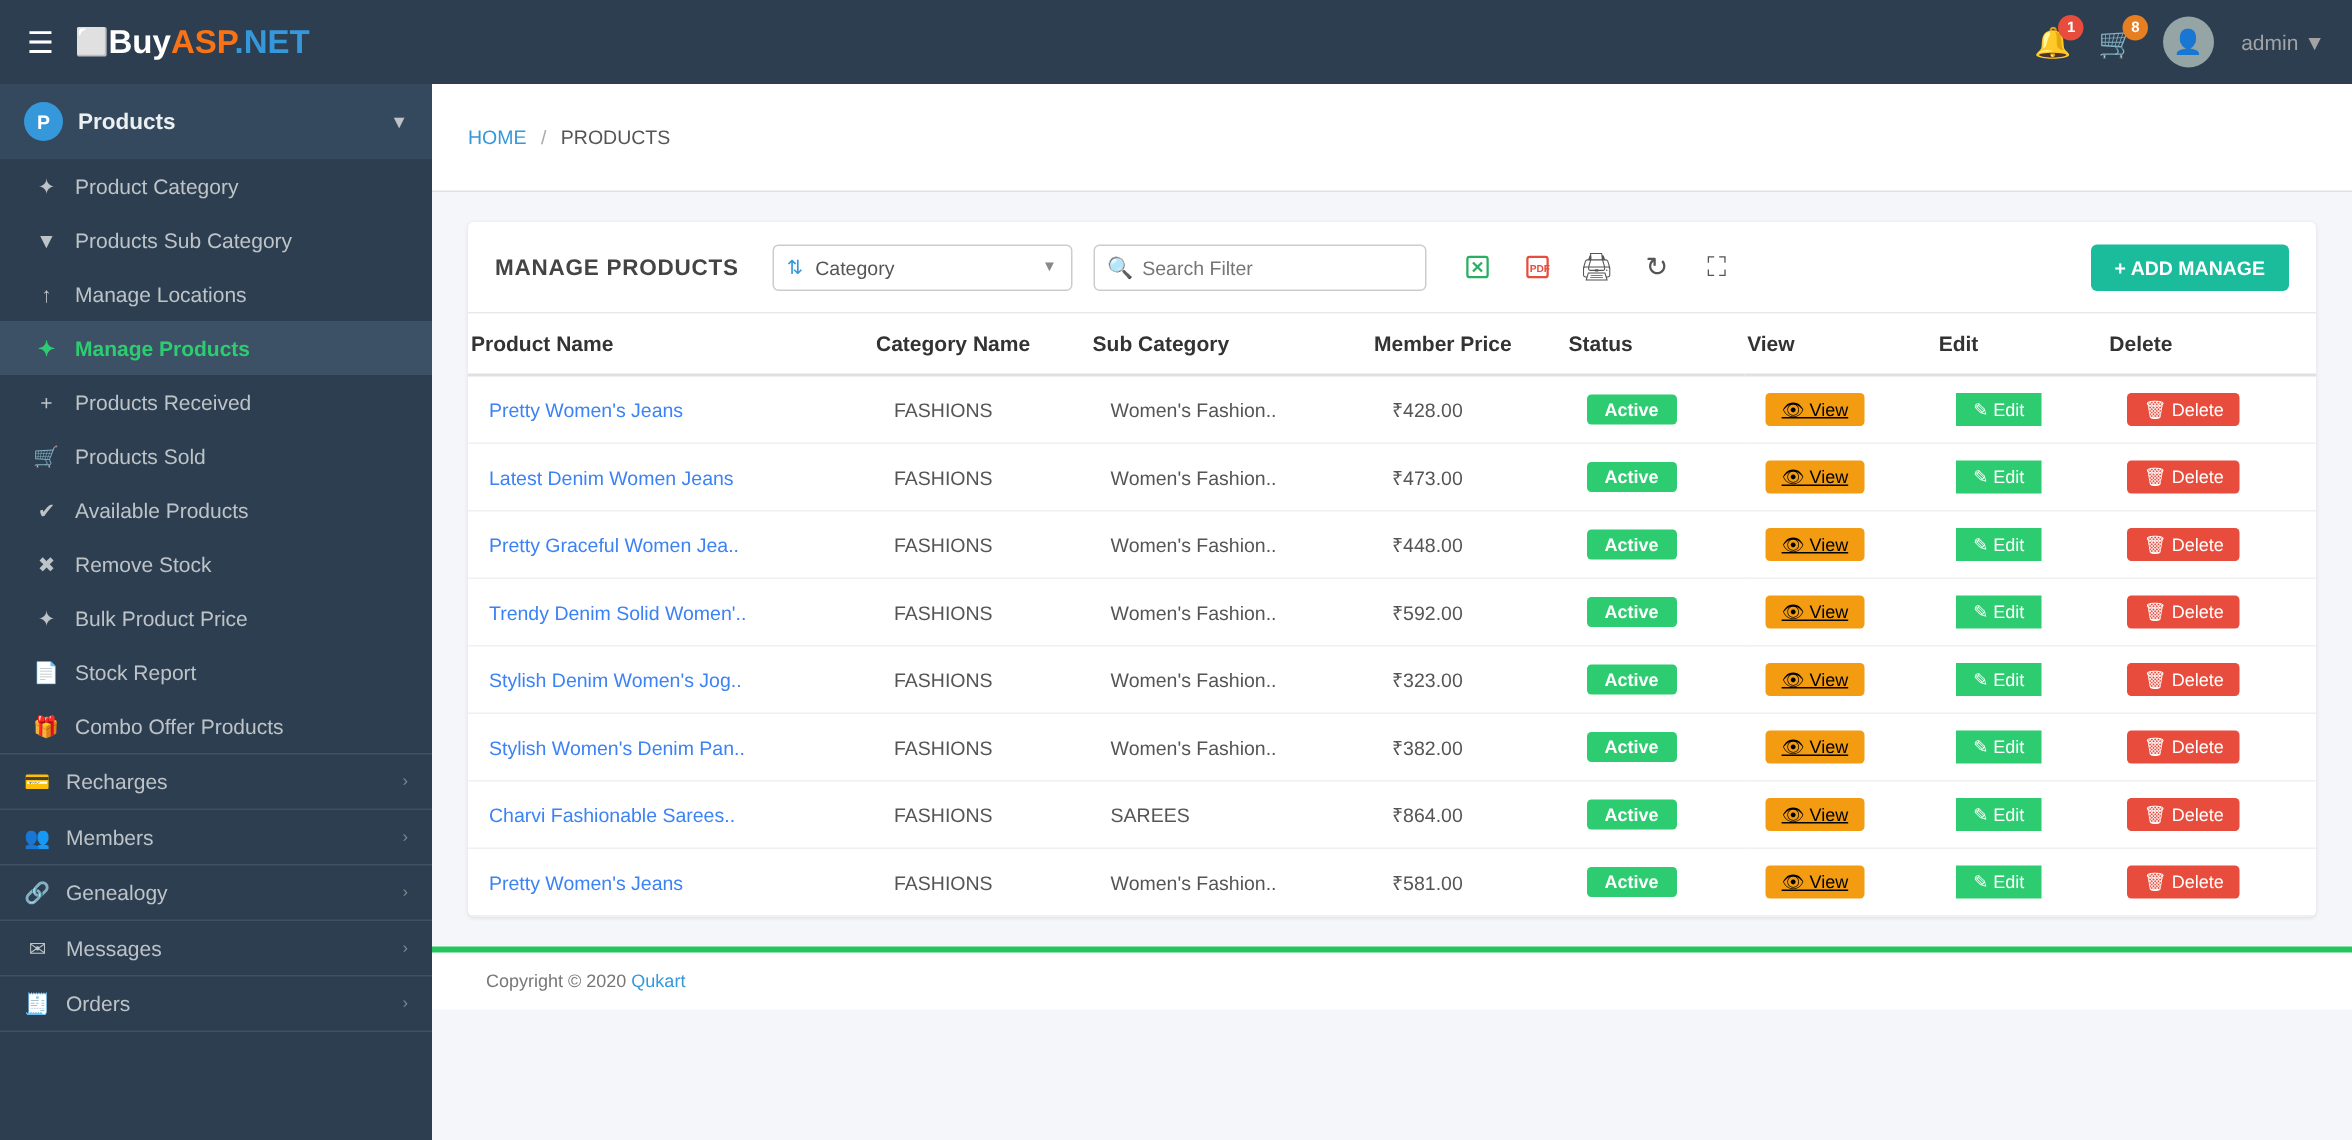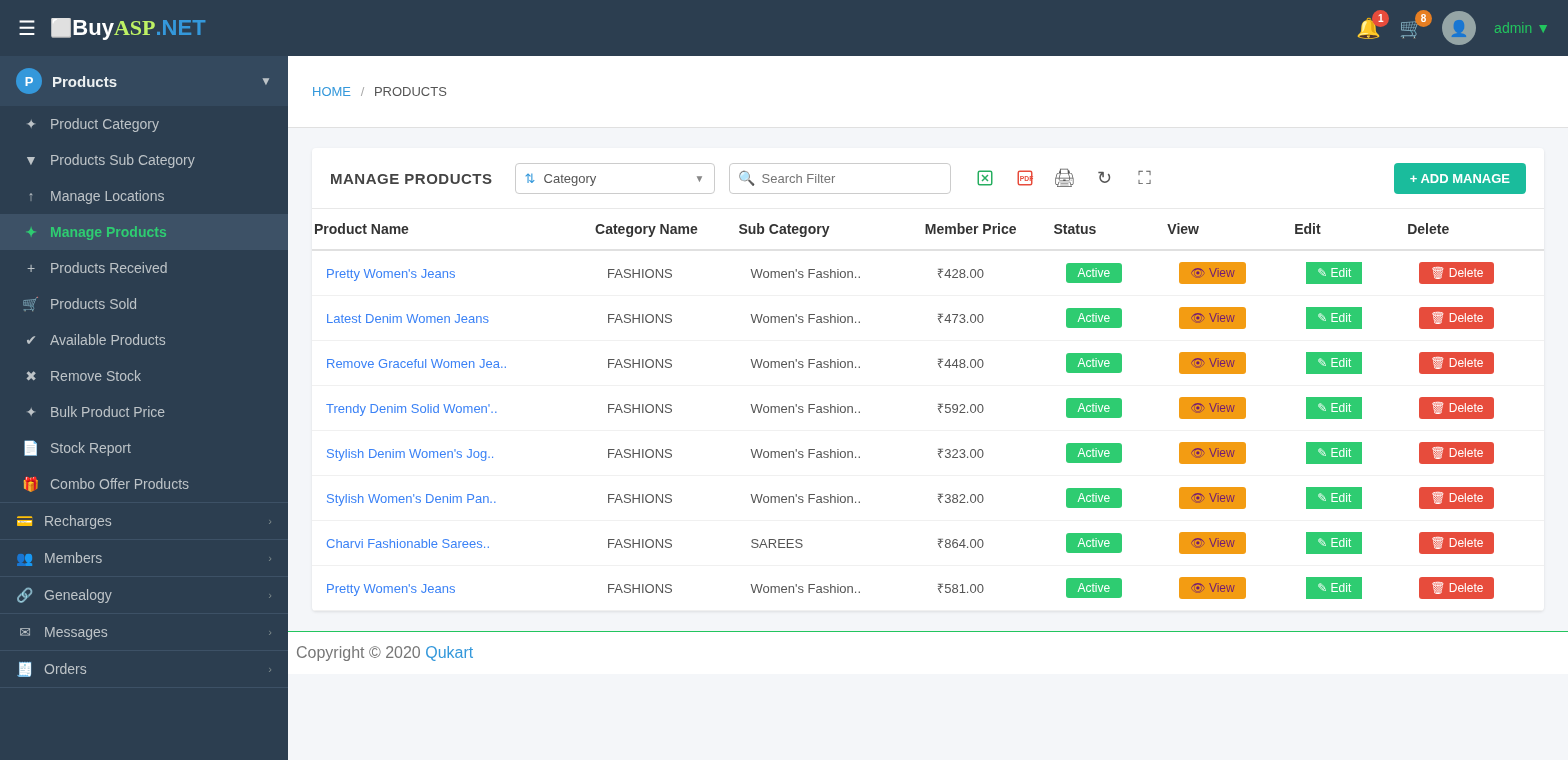--- a/index.html
+++ b/index.html
@@ -17,21 +17,21 @@
       z-index: 100;
     }
     .navbar-brand {
       font-size: 22px;
       font-weight: bold;
       color: #fff;
       text-decoration: none;
       margin-right: 20px;
     }
     .brand-buy { color: #fff; margin-top: 24px; }
-    .brand-asp { color: #bef264; font-family: Liberation Serif, serif; }
+    .brand-asp { color: #f97316; }
     .brand-net { color: #3498db; }
     .navbar-icons {
       margin-left: auto;
       display: flex;
       align-items: center;
       gap: 18px;
     }
     .nav-icon-wrap {
       position: relative;
       cursor: pointer;
@@ -52,21 +52,21 @@
     .nav-badge.orange { background: #e67e22; }
     .nav-avatar {
       width: 34px; height: 34px;
       border-radius: 50%;
       background: #95a5a6;
       display: flex; align-items: center; justify-content: center;
       color: #fff;
       font-size: 16px;
     }
     .nav-username {
-      color: #22c55e;
+      color: #a3a3a3;
       font-size: 14px;
       cursor: pointer;
     }
     .navbar-hamburger { color: #fff; font-size: 20px; cursor: pointer; margin-right: 14px; }
     .navbar-expand { color: #fff; font-size: 18px; cursor: pointer; }
 
     
     .sidebar {
       position: fixed;
       top: 56px; left: 0; bottom: 0;
@@ -293,33 +293,33 @@
     .product-link {
       color: #3b82f6;
       text-decoration: none;
       cursor: pointer;
     }
     .status-badge {
       display: inline-block;
       padding: 3px 12px;
       border-radius: 3px;
       font-size: 12px;
-      font-weight: 400;
+      font-weight: 700;
       color: #fff;
     }
     .status-active { background: #2ecc71; }
     .btn-view {
       background: #f39c12;
-      color: #701a75;
+      color: #000000;
       border: none;
       padding: 4px 11px;
       border-radius: 3px;
       cursor: pointer;
       font-size: 12px;
-      display: inline-flex; align-items: center; gap: 4px;
+      display: inline-flex; align-items: center; gap: 4px; text-decoration: underline;
     }
     .btn-edit {
       background: #2ecc71;
       color: #fff;
       border: none;
       padding: 4px 11px;
       border-radius: 0;
       cursor: pointer;
       font-size: 12px;
       display: inline-flex; align-items: center; gap: 4px;
@@ -328,25 +328,25 @@
       background: #e74c3c;
       color: #fff;
       border: none;
       padding: 4px 11px;
       border-radius: 3px;
       cursor: pointer;
       font-size: 12px;
       display: inline-flex; align-items: center; gap: 4px;
     }
     .footer-bar {
-      padding: 12px 8px;
-      font-size: 16px;
+      padding: 12px 36px;
+      font-size: 12px;
       color: #777;
       background: #fff;
-      border-top: 1px solid #22c55e;
+      border-top: 4px solid #22c55e;
     }
     .footer-bar a { color: #3498db; text-decoration: none; }
   </style>
 </head>
 <body>
 
 <nav class="navbar">
   <span class="navbar-hamburger">☰</span>
   <span class="navbar-expand">⬜</span>
   <a class="navbar-brand">
@@ -556,21 +556,21 @@
     </td>
     <td>
       <button class="btn-edit">✎ Edit</button>
     </td>
     <td>
       <button class="btn-delete">🗑 Delete</button>
     </td>
   </tr>
               <tr>
     <td>
-      <a class="product-link">Remove Graceful Women Jea..</a>
+      <a class="product-link">Pretty Graceful Women Jea..</a>
     </td>
     <td>FASHIONS</td>
     <td>Women's Fashion..</td>
     <td>₹448.00</td>
     <td>
       <span class="status-badge status-active">Active</span>
     </td>
     <td>
       <button class="btn-view">👁 View</button>
     </td>

